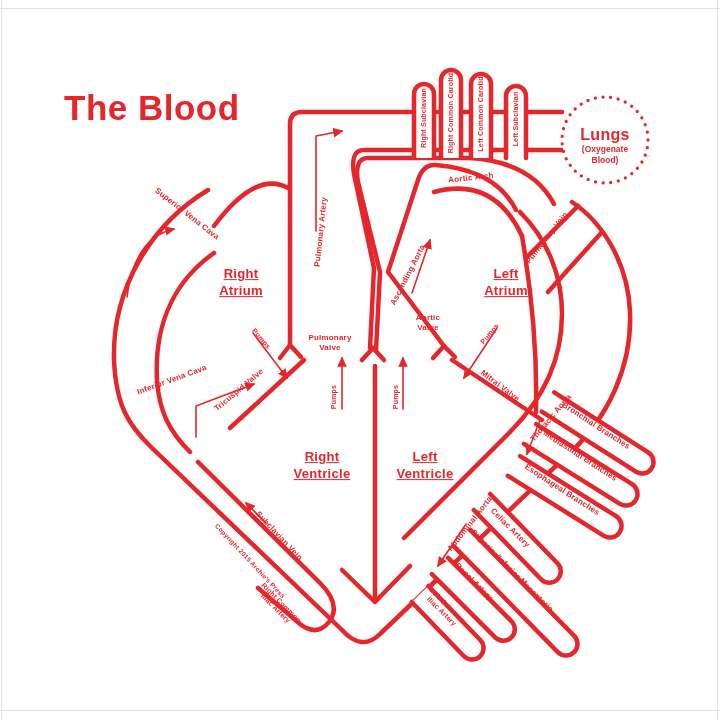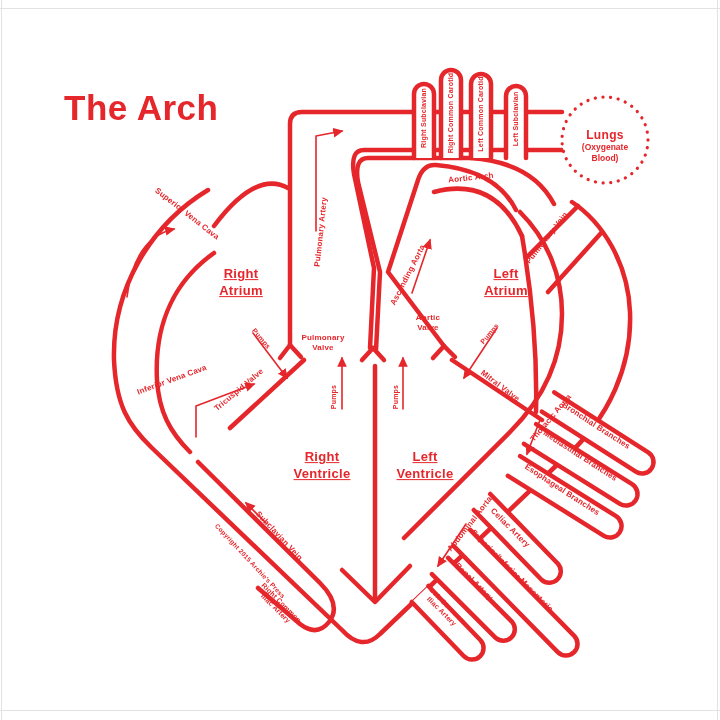--- a/index.html
+++ b/index.html
@@ -12,21 +12,21 @@
   #frame-right{left:717px;top:0;width:1px;height:720px;}
   svg{position:absolute;left:0;top:0;}
   #labels{position:absolute;left:0;top:0;width:720px;height:720px;pointer-events:none;}
   .lbl{position:absolute;color:var(--red);white-space:pre-line;text-align:center;
        line-height:1.2;font-weight:600;letter-spacing:.2px;}
   .lbl.big{line-height:1.3;letter-spacing:.3px;text-decoration:underline;}
   #page-title{position:absolute;left:64px;top:88px;font-size:35px;font-weight:700;
       color:var(--red);letter-spacing:.5px;white-space:nowrap;}
   #lungs-text{position:absolute;left:605px;top:146px;transform:translate(-50%,-50%);
       text-align:center;color:var(--red);}
-  #lungs-text .t1{display:block;font-size:12px;font-weight:700;letter-spacing:.3px;}
+  #lungs-text .t1{display:block;font-size:16px;font-weight:700;letter-spacing:.3px;}
   #lungs-text .t2{display:block;font-size:8.5px;font-weight:700;white-space:pre-line;line-height:1.25;}
 </style>
 </head>
 <body>
 
 <div id="poster">
   <div id="frame-top" class="frame" style="background: rgb(226, 226, 226);"></div>
   <div id="frame-bottom" class="frame" style="background: rgb(226, 226, 226);"></div>
   <div id="frame-left" class="frame" style="background: rgb(226, 226, 226);"></div>
   <div id="frame-right" class="frame" style="background: rgb(226, 226, 226);"></div>
@@ -111,21 +111,21 @@
       <div class="lbl big" style="left: 322px; top: 466px; font-size: 13px; transform: translate(-50%, -50%) rotate(0deg);">Right
 Ventricle</div>
       <div class="lbl big" style="left: 425px; top: 466px; font-size: 13px; transform: translate(-50%, -50%) rotate(0deg);">Left
 Ventricle</div>
       <div class="lbl" style="left: 187px; top: 214px; font-size: 8px; transform: translate(-50%, -50%) rotate(38deg);">Superior Vena Cava</div>
       <div class="lbl" style="left: 172px; top: 380px; font-size: 8px; transform: translate(-50%, -50%) rotate(-20deg);">Inferior Vena Cava</div>
       <div class="lbl" style="left: 321px; top: 232px; font-size: 8px; transform: translate(-50%, -50%) rotate(-84deg);">Pulmonary Artery</div>
       <div class="lbl" style="left: 408px; top: 275px; font-size: 8px; transform: translate(-50%, -50%) rotate(-63deg);">Ascending Aorta</div>
       <div class="lbl" style="left: 471px; top: 178px; font-size: 8px; transform: translate(-50%, -50%) rotate(-6deg);">Aortic Arch</div>
       <div class="lbl" style="left: 547px; top: 238px; font-size: 8px; transform: translate(-50%, -50%) rotate(-52deg);">Pulmonary Vein</div>
-      <div class="lbl" style="left: 323px; top: 343px; font-size: 8px; transform: translate(-50%, -50%) rotate(0deg);">Pulmonary
+      <div class="lbl" style="left: 330px; top: 343px; font-size: 8px; transform: translate(-50%, -50%) rotate(0deg);">Pulmonary
 Valve</div>
       <div class="lbl" style="left: 428px; top: 323px; font-size: 8px; transform: translate(-50%, -50%) rotate(0deg); text-align: center;">Aortic
 Valve</div>
       <div class="lbl" style="left: 239px; top: 390px; font-size: 8px; transform: translate(-50%, -50%) rotate(-40deg);">Tricuspid Valve</div>
       <div class="lbl" style="left: 500px; top: 386px; font-size: 8px; transform: translate(-50%, -50%) rotate(37deg);">Mitral Valve</div>
       <div class="lbl" style="left: 261px; top: 339px; font-size: 7px; transform: translate(-50%, -50%) rotate(50deg);">Pumps</div>
       <div class="lbl" style="left: 334px; top: 397px; font-size: 7px; transform: translate(-50%, -50%) rotate(-90deg);">Pumps</div>
       <div class="lbl" style="left: 396px; top: 397px; font-size: 7px; transform: translate(-50%, -50%) rotate(-90deg);">Pumps</div>
       <div class="lbl" style="left: 490px; top: 334px; font-size: 7px; transform: translate(-50%, -50%) rotate(-50deg);">Pumps</div>
       <div class="lbl" style="left: 551px; top: 418px; font-size: 8px; transform: translate(-50%, -50%) rotate(-50deg);">Thoracic Aorta</div>
@@ -141,20 +141,20 @@
       <div class="lbl" style="left: 278px; top: 606px; font-size: 7px; transform: translate(-50%, -50%) rotate(45deg);">Right Common
 Iliac Artery</div>
       <div class="lbl" style="left: 279px; top: 536px; font-size: 8px; transform: translate(-50%, -50%) rotate(47deg);">Subclavian Vein</div>
       <div class="lbl" style="left: 250px; top: 561px; font-size: 6.5px; transform: translate(-50%, -50%) rotate(47deg);">Copyright 2015 Archie's Press</div>
       <div class="lbl" style="left: 424px; top: 118px; font-size: 7px; transform: translate(-50%, -50%) rotate(-90deg);">Right Subclavian</div>
       <div class="lbl" style="left: 451px; top: 113px; font-size: 7px; transform: translate(-50%, -50%) rotate(-90deg);">Right Common Carotid</div>
       <div class="lbl" style="left: 481px; top: 114px; font-size: 7px; transform: translate(-50%, -50%) rotate(-90deg);">Left Common Carotid</div>
       <div class="lbl" style="left: 516px; top: 119px; font-size: 7px; transform: translate(-50%, -50%) rotate(-90deg);">Left Subclavian</div>
     </div>
 
-  <div id="page-title">The Arch</div>
+  <div id="page-title">The Blood</div>
 
   <div id="lungs-text">
     <span class="t1">Lungs</span>
     <span class="t2">(Oxygenate
 Blood)</span>
   </div>
 </div>
 
 </body></html>

